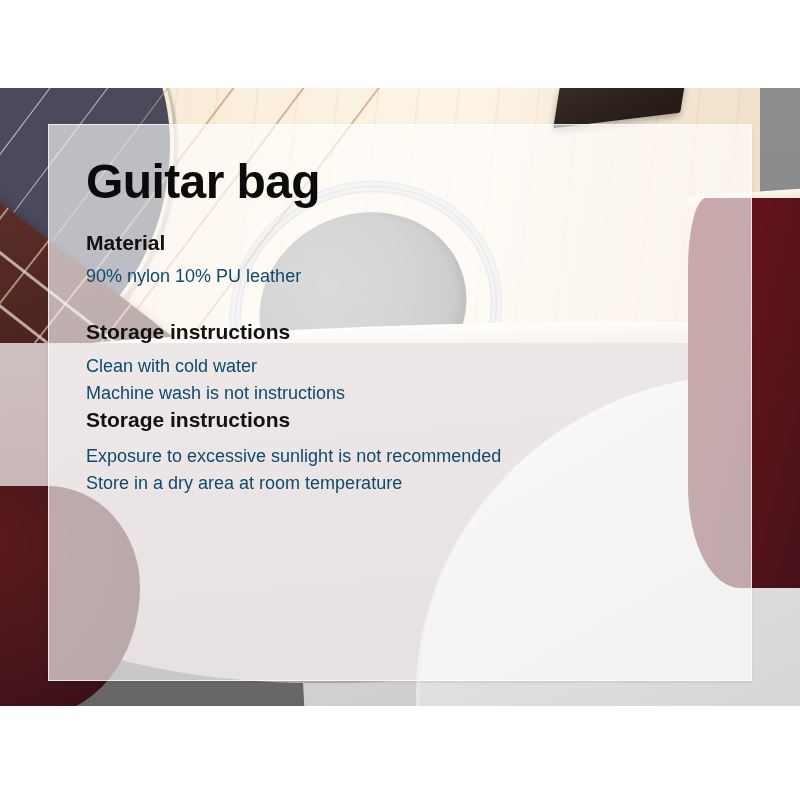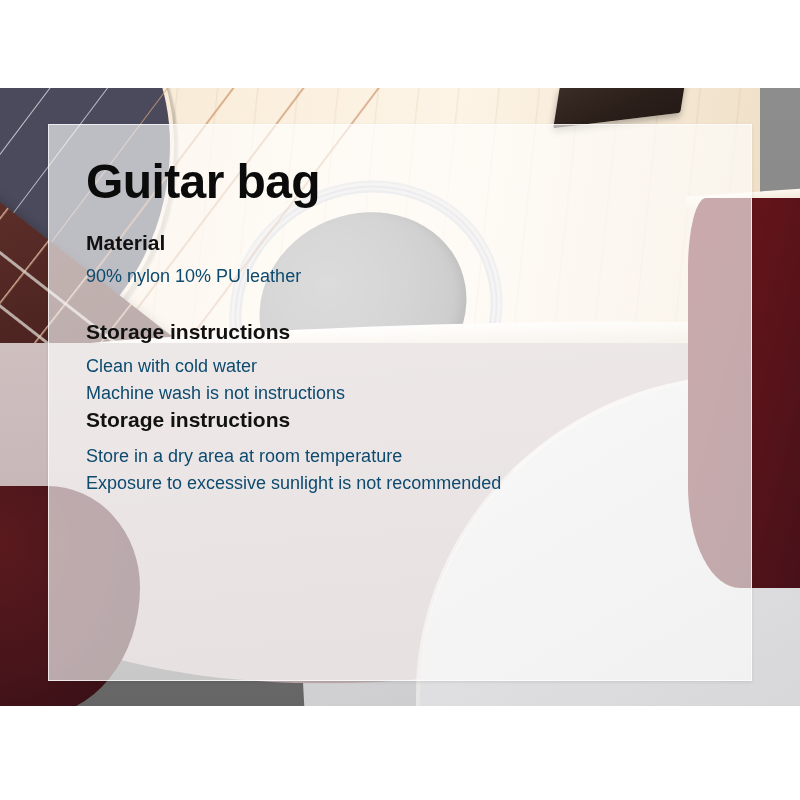--- a/index.html
+++ b/index.html
@@ -414,20 +414,20 @@
 
       <h2 class="subhead block-caring">Storage instructions</h2>
       <div class="caring-lines">
         <p class="body-line">Clean with cold water</p>
         <p class="body-line">Machine wash is not instructions</p>
       </div>
 
 
       <h2 class="subhead block-storage">Storage instructions</h2>
       <div class="storage-lines">
+        <p class="body-line">Exposure to excessive sunlight is not recommended</p>
         <p class="body-line">Store in a dry area at room temperature</p>
-        <p class="body-line">Exposure to excessive sunlight is not recommended</p>
       </div>
 
     </div>
   </div>
 
 </div>
 
 </body></html>

